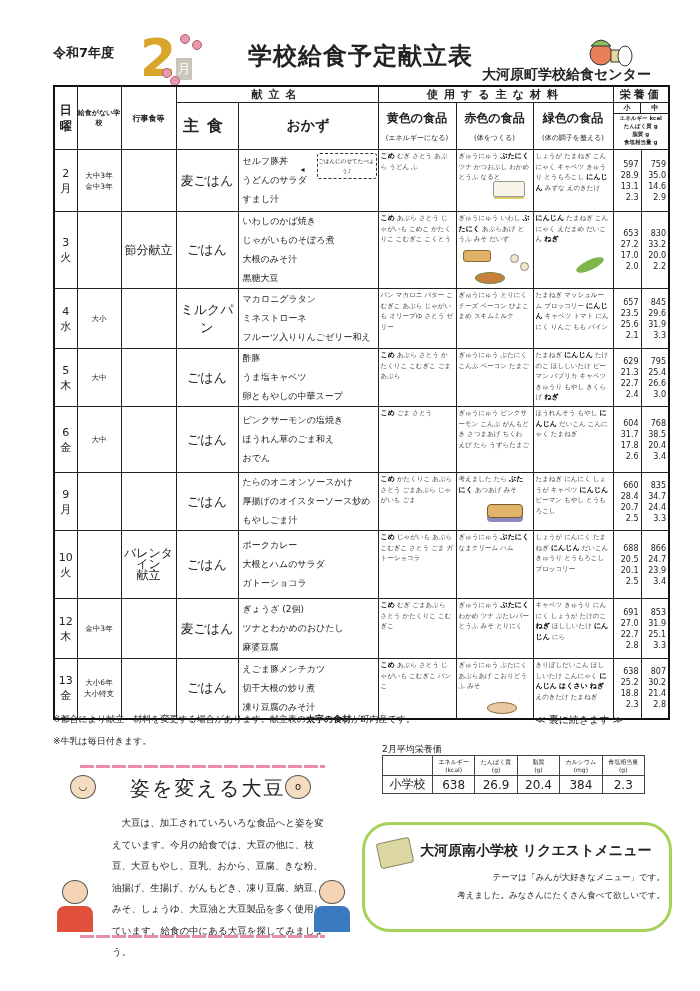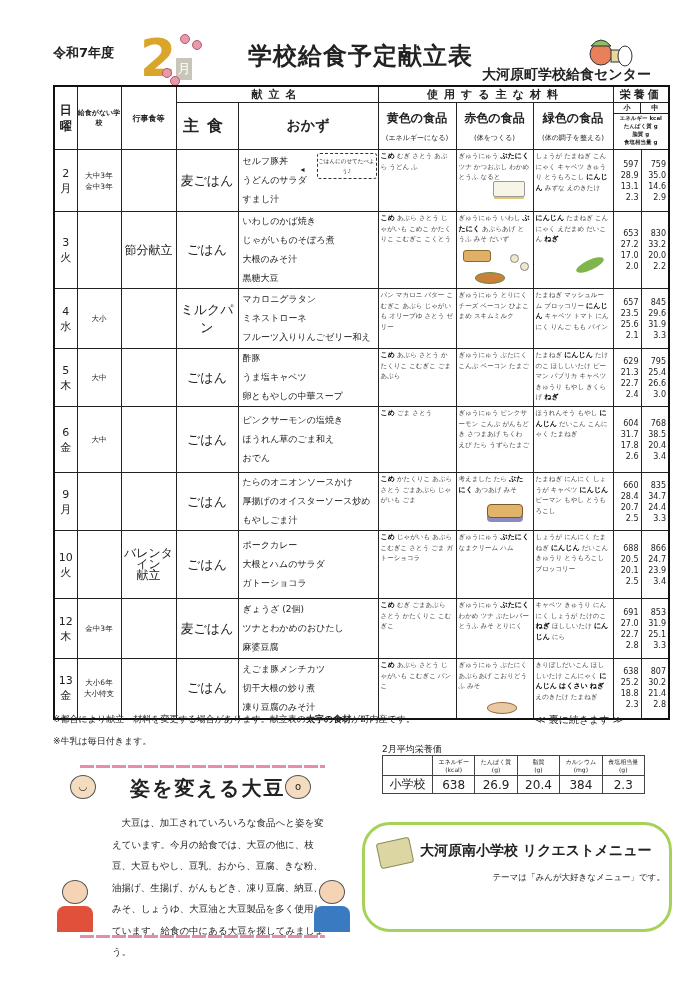--- a/index.html
+++ b/index.html
@@ -67,21 +67,21 @@
   .avg-title { left: 382px; top: 743px; font-size: 9px; }
   table.avg { position: absolute; left: 382px; top: 755px; width: 263px; border-collapse: collapse; font-size: 8px; table-layout: fixed; }
   table.avg td, table.avg th { border: 1px solid #444; text-align: center; }
   table.avg th { font-weight: normal; font-size: 6px; line-height: 8px; height: 20px; }
   table.avg td { height: 12px; font-size: 12px; }
 
   
   .art-line { height: 3px; background: repeating-linear-gradient(90deg, #e58ea6 0 14px, #fff 14px 16px); }
   .art-top { left: 80px; top: 765px; width: 245px; }
   .art-bottom { left: 80px; top: 935px; width: 245px; }
-  .art-title { left: 130px; top: 775px; font-size: 20px; font-weight: bold; letter-spacing: 2px; }
+  .art-title { left: 130px; top: 775px; font-size: 20px; font-weight: normal; letter-spacing: 2px; }
   .art-body { left: 112px; top: 812px; width: 220px; font-size: 9.5px; line-height: 21.5px; text-indent: 1em; }
   .face { width: 26px; height: 24px; border-radius: 50%; background: #f3dcc0; border: 1px solid #555; font-size: 10px; text-align: center; line-height: 22px; }
   .kid { width: 40px; height: 55px; }
   .kid .head { width: 26px; height: 24px; border-radius: 50%; background: #f5d3b5; border: 1px solid #555; margin: 0 auto; }
   .kid .shirt { width: 36px; height: 26px; margin: 2px auto 0; border-radius: 8px 8px 0 0; }
 
   
   .req-box { left: 362px; top: 822px; width: 310px; height: 110px; border: 3px solid #a7d25a; border-radius: 28px; }
   .req-title { left: 420px; top: 842px; font-size: 14px; font-weight: bold; }
   .req-body { left: 405px; top: 868px; width: 260px; font-size: 8.5px; line-height: 18px; text-align: right; }
@@ -491,13 +491,14 @@
   <div class="head"></div>
     <div class="shirt" style="background:#3a7ac0"></div>
 </div>
 <div class="abs art-line art-bottom"></div>
 
 <div class="abs req-box"></div>
 <div class="abs req-icon"></div>
 <div class="abs req-title">大河原南小学校 リクエストメニュー</div>
 <div class="abs req-body">
   <div style="padding-left:6px">テーマは「みんが大好きなメニュー」です。</div>
+  <div>考えました。みなさんにたくさん食べて欲しいです。</div>
 </div>
 
 </body></html>

